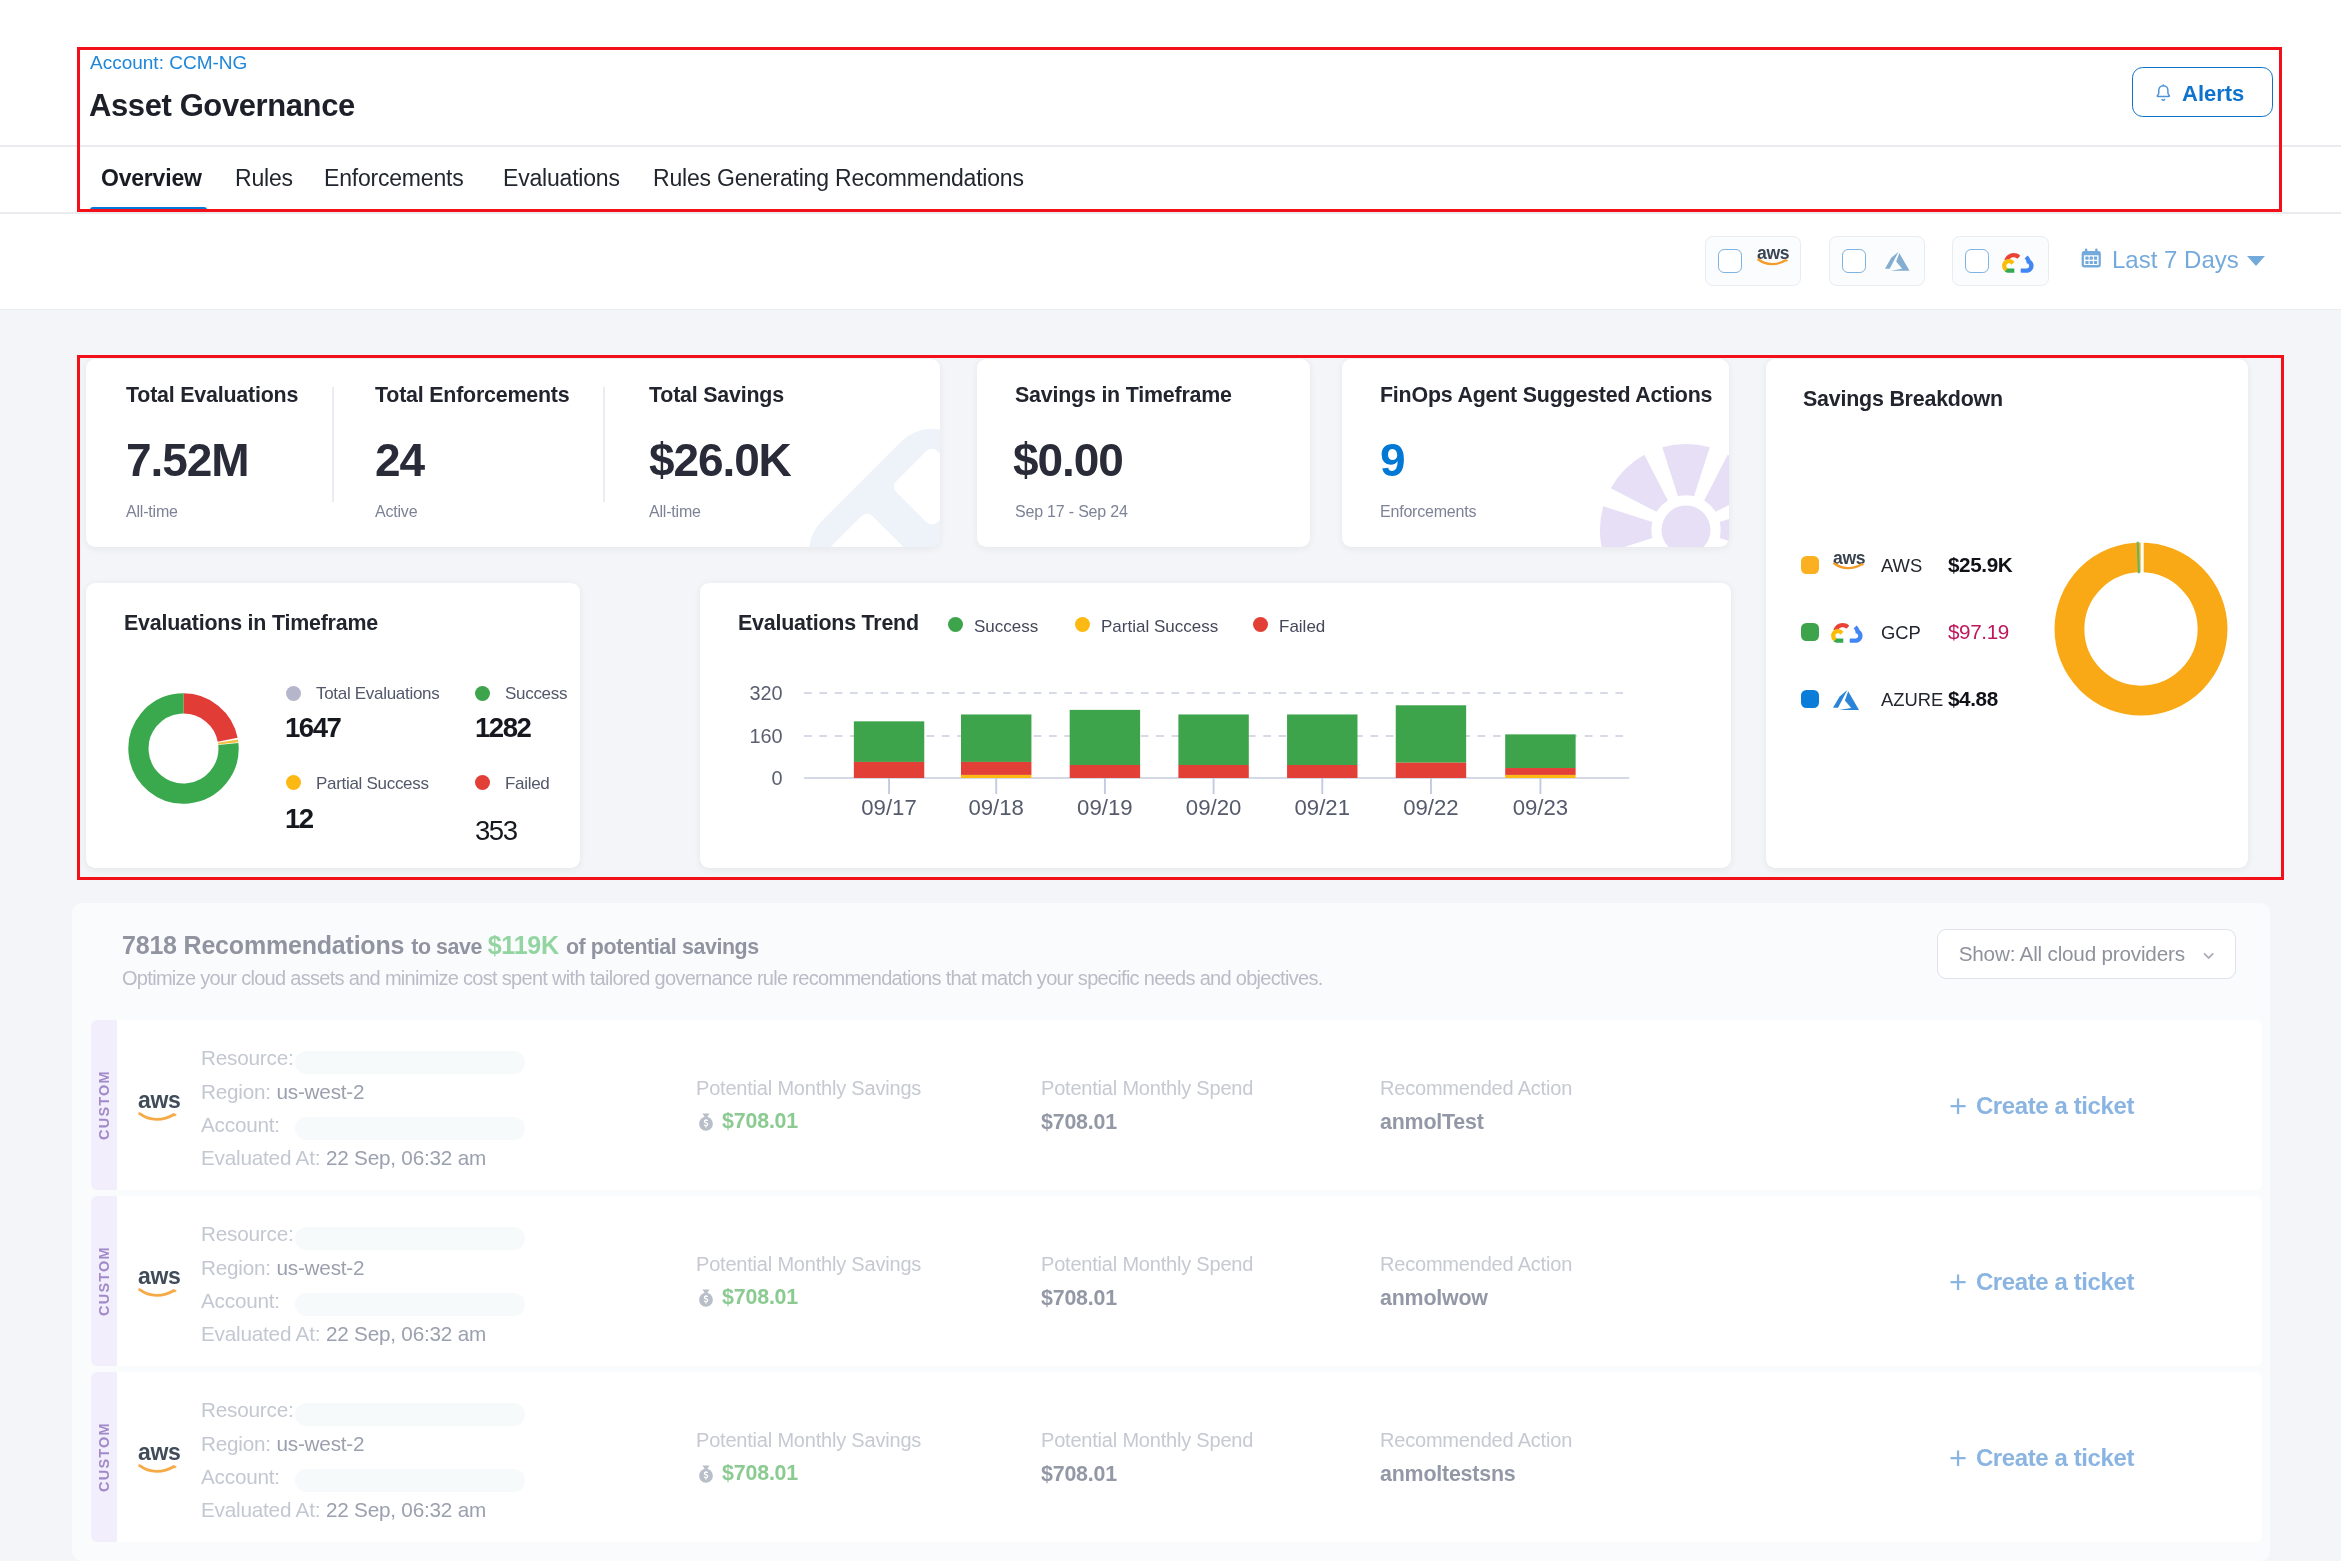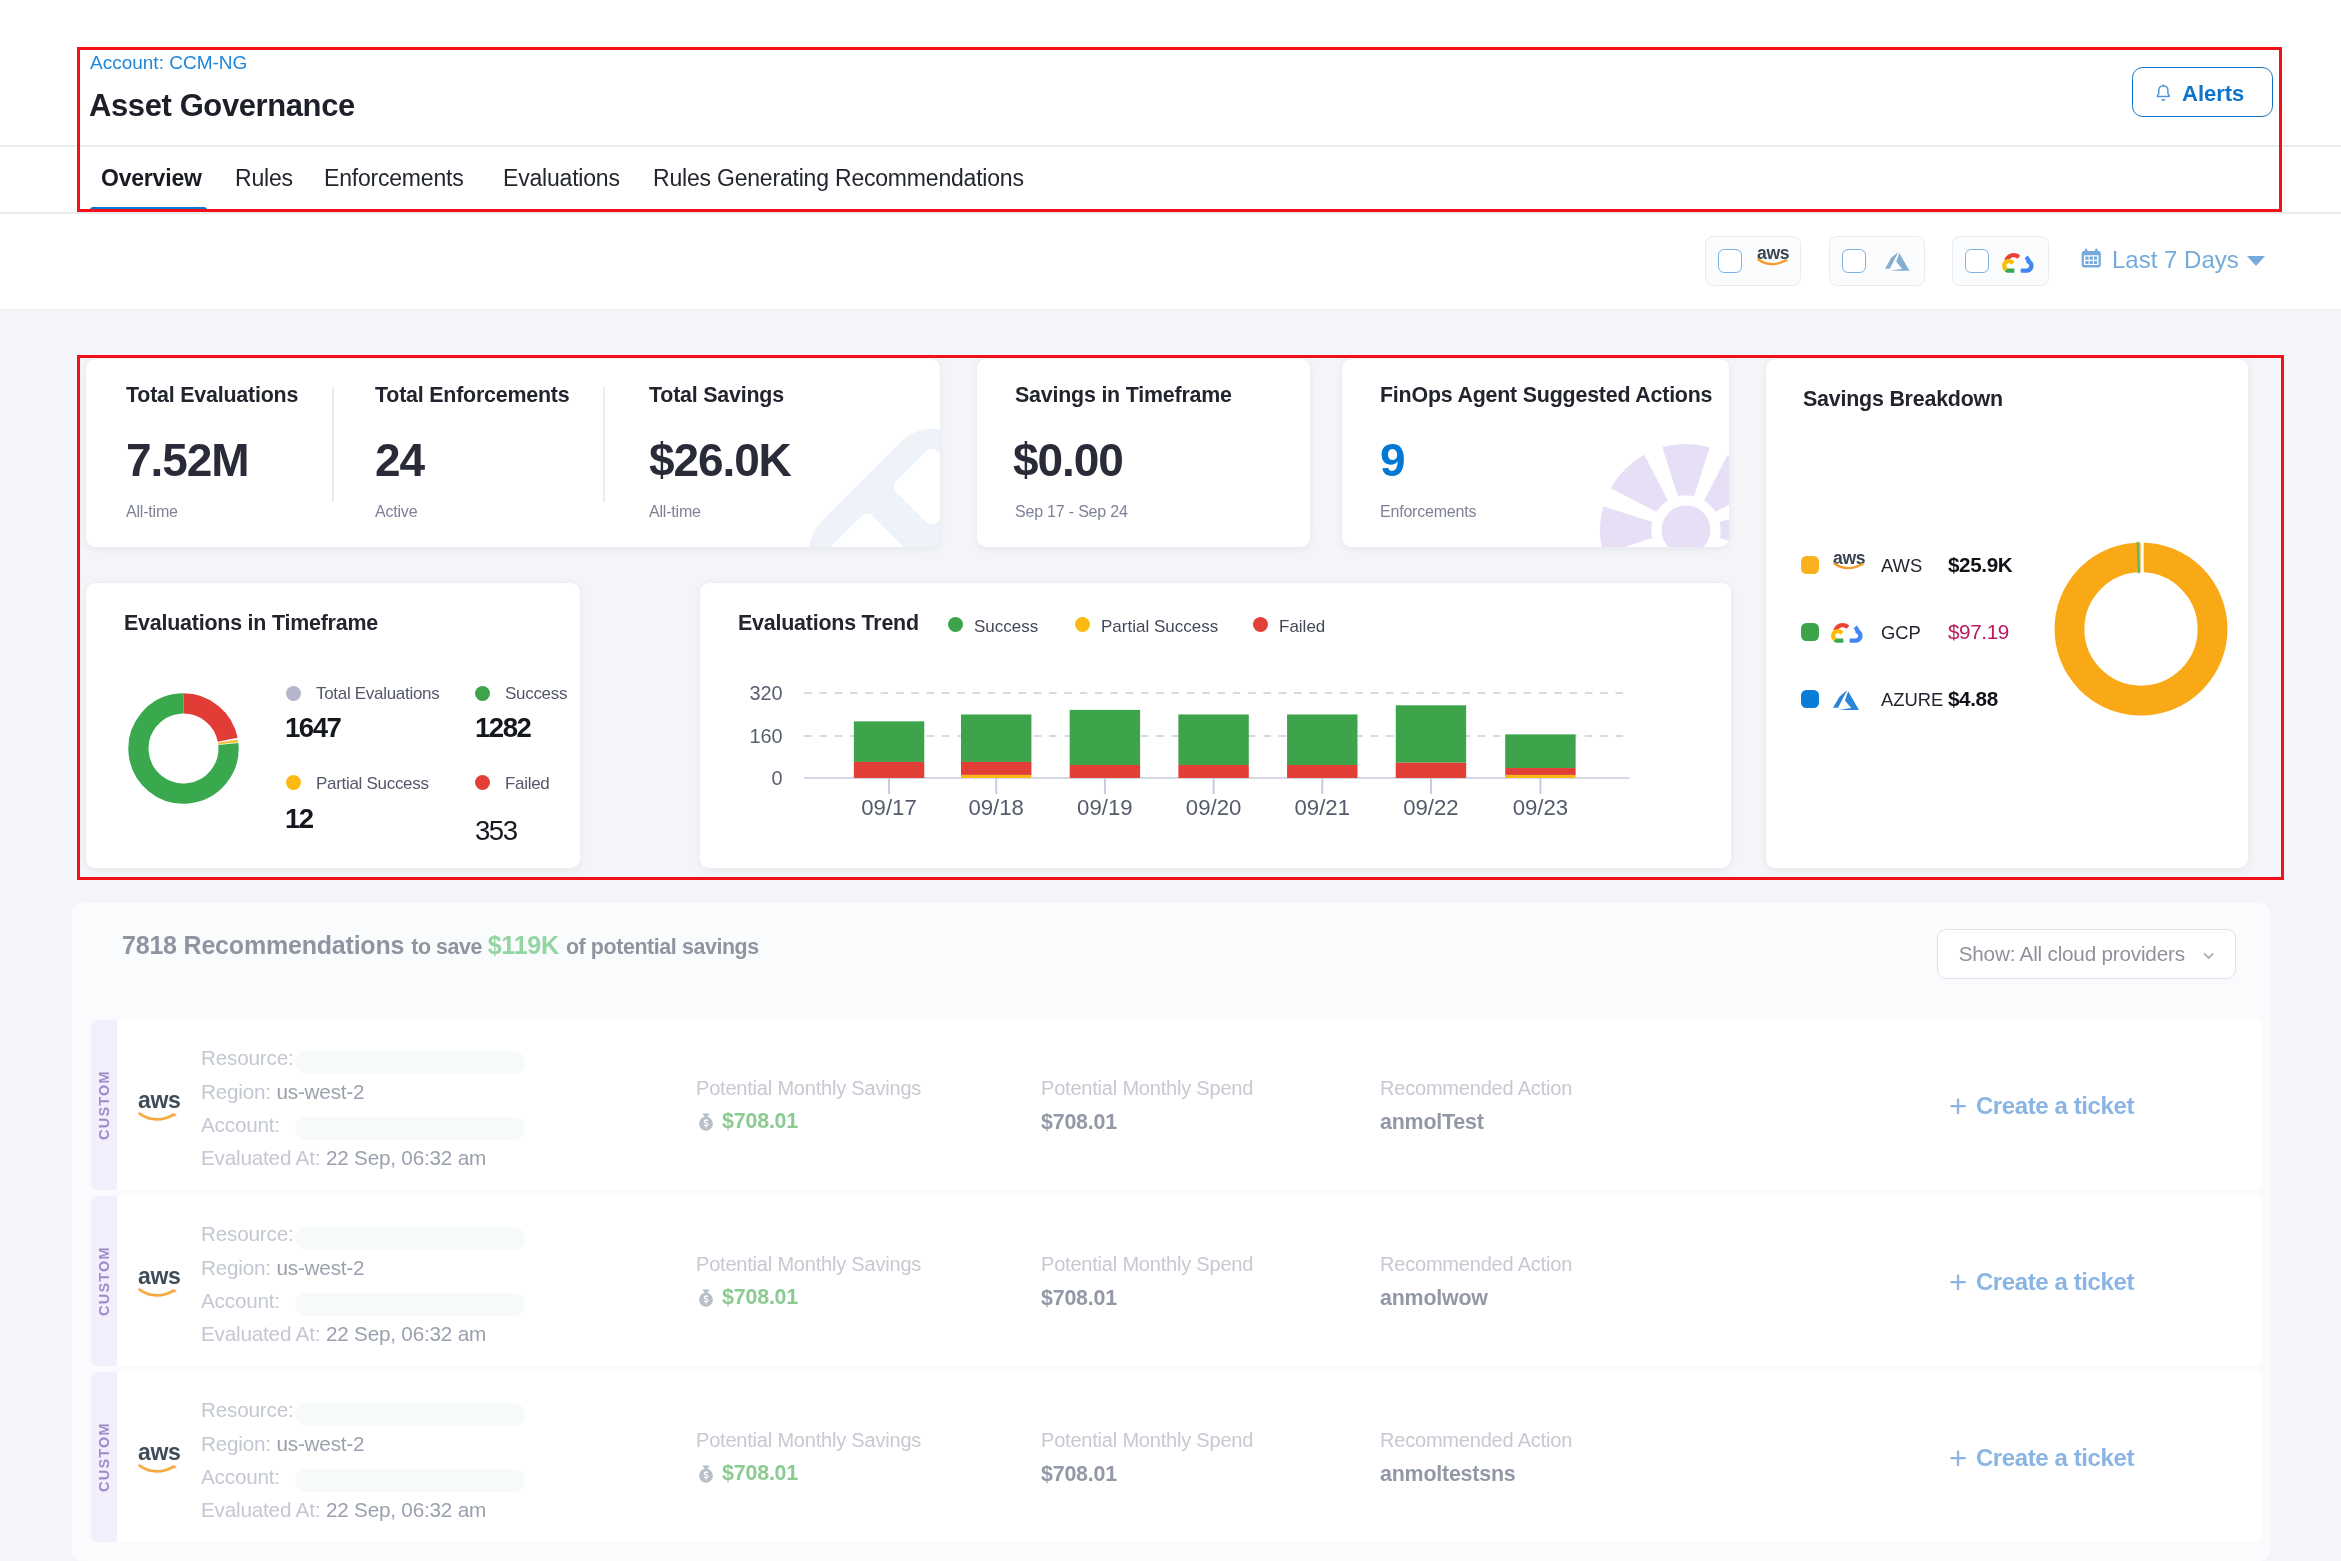--- a/index.html
+++ b/index.html
@@ -275,20 +275,21 @@
     </svg>
   </div>
 
   <div class="abs" style="left:72px; top:903px; width:2198px; height:658px; background:#fafbfd; border-radius:9.2px;"></div>
   <div class="abs" style="left:122px; top:931px; font-size:25px; color:#9094a0; font-weight:bold;">
     <span style="letter-spacing:-0.2px;">7818 Recommendations</span>
     <span style="font-size:21.4px; letter-spacing:-0.4px;margin-top:48px;"> to save </span>
     <span style="color:#93d5a1; letter-spacing:-0.2px;">$119K</span>
     <span style="font-size:21.4px; letter-spacing:-0.4px;"> of potential savings</span>
   </div>
+  <div class="abs" style="left:122px; top:967px; font-size:20px; color:#b9bcc7; letter-spacing:-0.7px;">Optimize your cloud assets and minimize cost spent with tailored governance rule recommendations that match your specific needs and objectives.</div>
 
   <div class="abs" style="left:1937px; top:929px; width:299px; height:50px; background:#fff; border:1.5px solid #e0e1ea; border-radius:9.2px;">
     <div class="abs" style="left:20.7px; top:12.2px; font-size:20.7px; color:#8f929c; letter-spacing:-0.2px;">Show: All cloud providers</div>
     <svg class="abs" style="right:18.4px; top:18.4px;" width="15.3" height="15.3" viewBox="0 0 20 20" fill="none" stroke="#a9abb6" stroke-width="2.2">
         <path d="M4 7 L10 13 L16 7"></path>
       </svg>
   </div>
 
   <div class="row" style="top:1020px;">
     <div class="strip">

